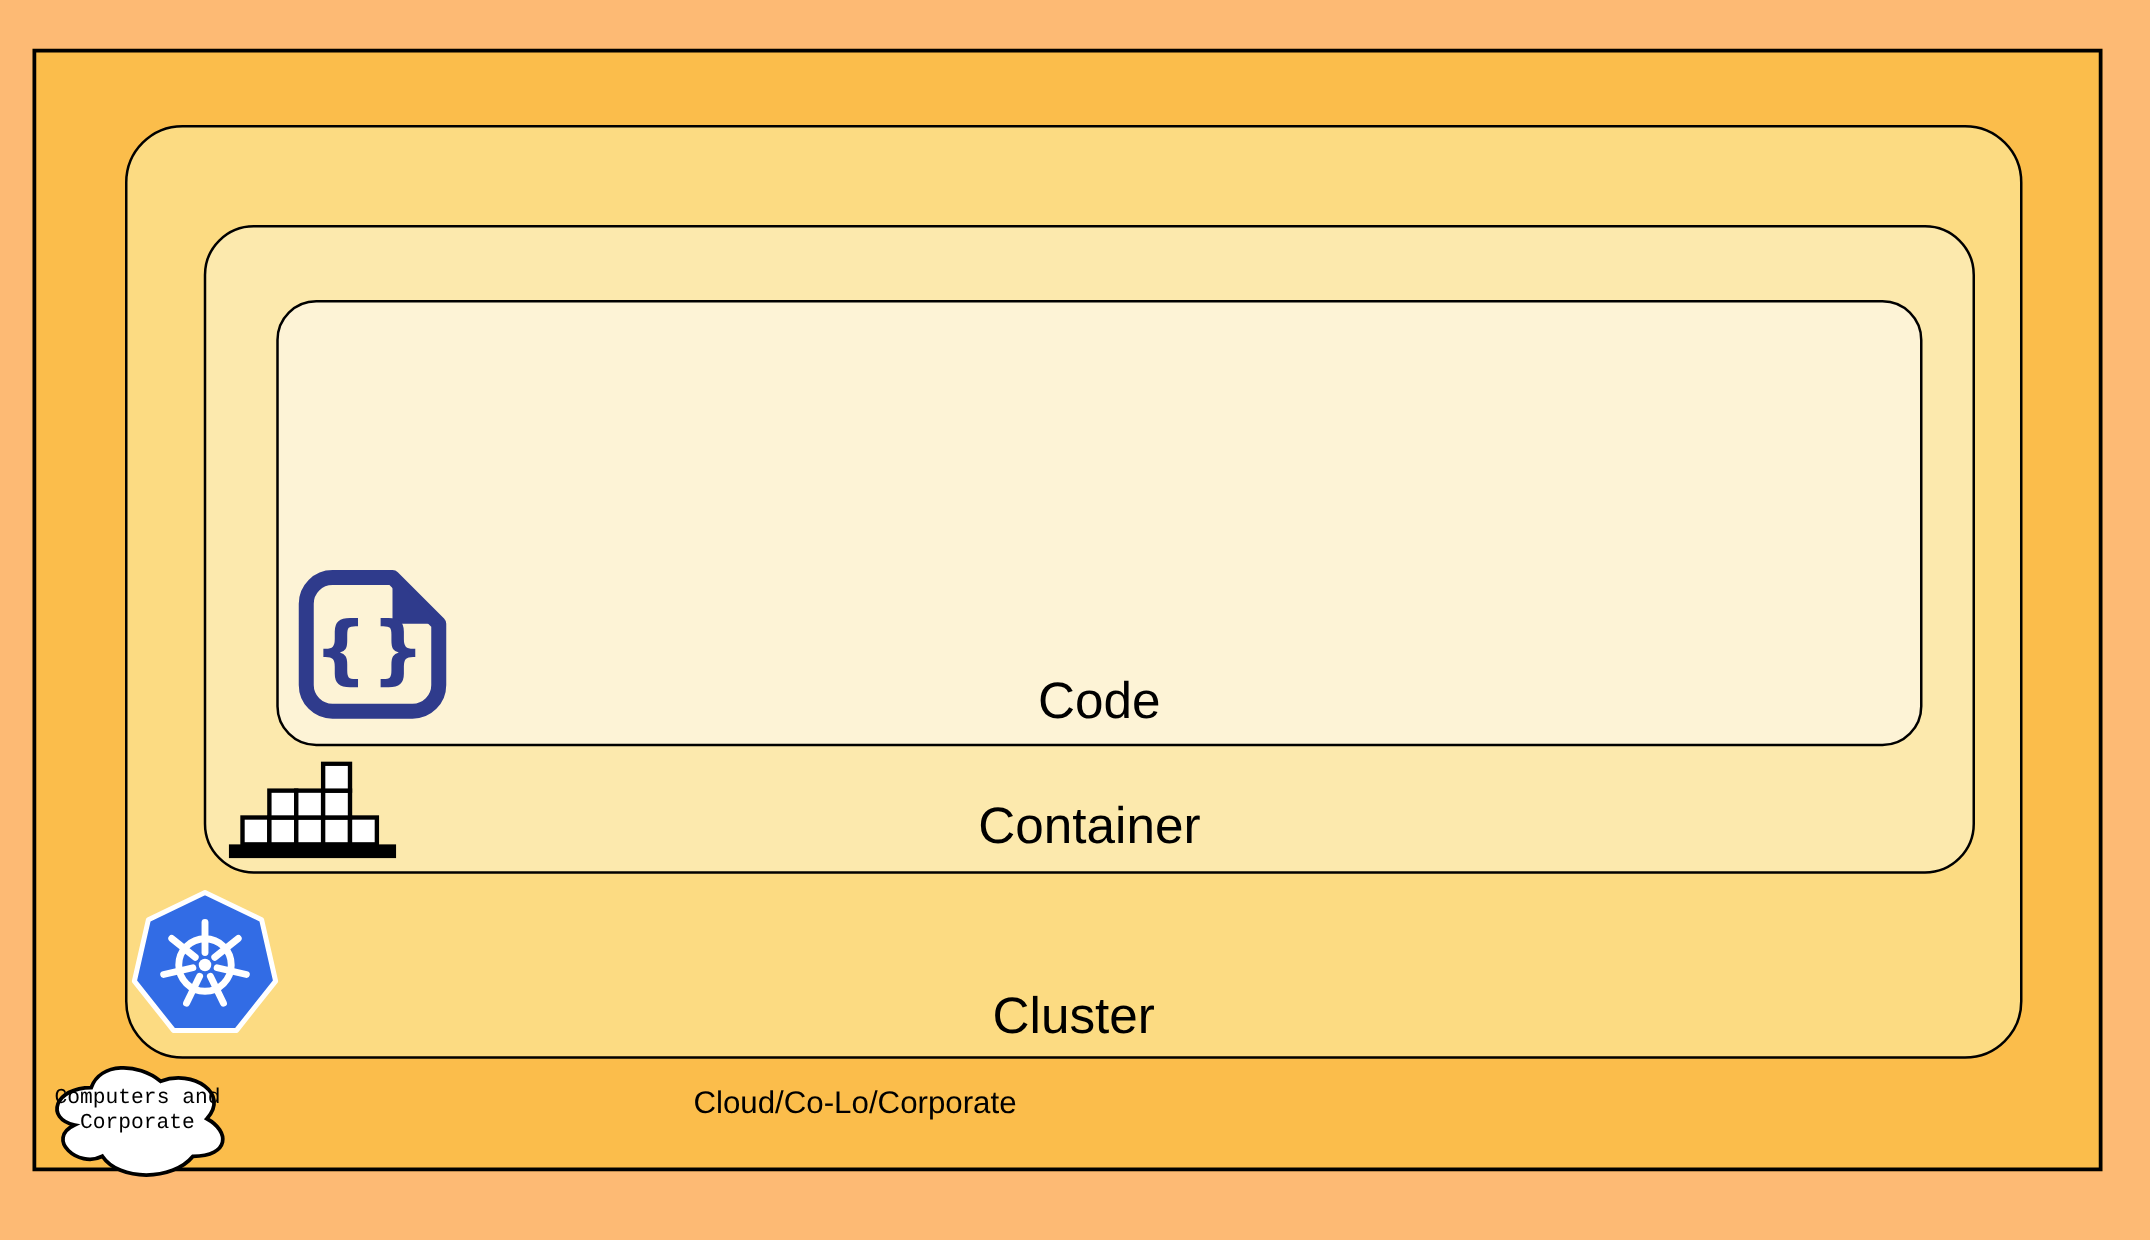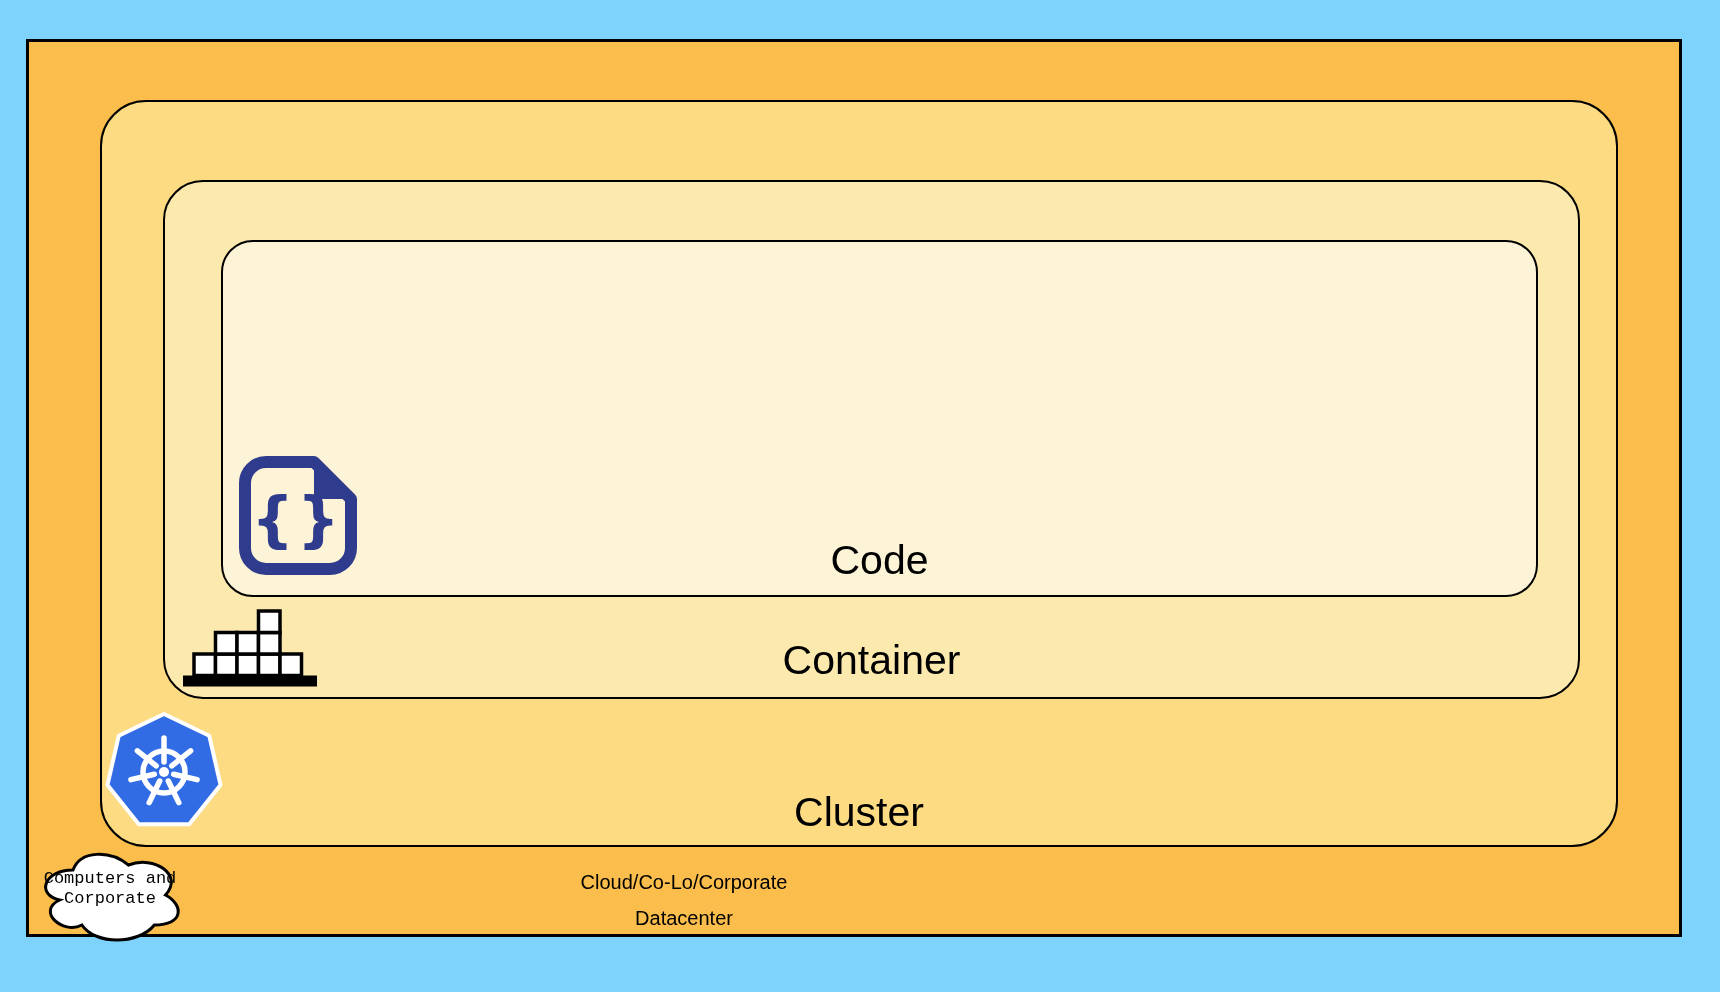--- a/index.html
+++ b/index.html
@@ -6,21 +6,21 @@
     margin: 0;
     padding: 0;
     background: #ffffff;
     font-family: "Liberation Sans", sans-serif;
     overflow: hidden;
   }
   .canvas {
     position: relative;
     width: 1720px;
     height: 992px;
-    background: #7dd3fc;
+    background: #fdba74;
   }
   .layer-box {
     position: absolute;
     box-sizing: border-box;
     border: 2px solid #000000;
   }
   .box-datacenter {
     left: 26px; top: 39px; width: 1656px; height: 898px;
     background: #FBBD4B;
     border-width: 3px;
@@ -47,21 +47,21 @@
     color: #000000;
     font-size: 41px;
     line-height: 44px;
     white-space: nowrap;
   }
   .label-code      { left: 221px; width: 1317px; top: 538px; }
   .label-container { left: 163px; width: 1417px; top: 638px; }
   .label-cluster   { left: 100px; width: 1518px; top: 790px; }
   .label-datacenter {
     left: 26px; width: 1316px; top: 864px;
-    font-size: 20px;
+    font-size: 25px;
     line-height: 36px;
   }
   .icon-abs { position: absolute; }
   .icon-code-file  { left: 238px; top: 455px; }
   .icon-crates     { left: 183px; top: 609px; }
   .icon-kubernetes { left: 105px; top: 709px; }
   .cloud-wrap {
     position: absolute;
     left: 36px; top: 845px; width: 148px; height: 100px;
   }
@@ -83,21 +83,20 @@
   <div class="layer-box box-datacenter"></div>
   <div class="layer-box box-cluster"></div>
   <div class="layer-box box-container"></div>
   <div class="layer-box box-code"></div>
 
   <div class="layer-label label-code">Code</div>
   <div class="layer-label label-container">Container</div>
   <div class="layer-label label-cluster">Cluster</div>
   <div class="layer-label label-datacenter">
     <div>Cloud/Co-Lo/Corporate</div>
-    <div>Datacenter</div>
   </div>
 
   <svg class="icon-abs icon-code-file" width="120" height="122" viewBox="0 0 120 122">
     <path d="M 34 7 H 76 L 113 44 V 93 A 21 21 0 0 1 92 114 H 28 A 21 21 0 0 1 7 93 V 28 A 21 21 0 0 1 28 7 Z" fill="none" stroke="#2F3B8C" stroke-width="12" stroke-linejoin="round"></path>
     <path d="M 76 5 L 115 44 L 76 44 Z" fill="#2F3B8C"></path>
     <text x="59" y="85" text-anchor="middle" font-family="DejaVu Sans, sans-serif" font-size="60" font-weight="bold" fill="#2F3B8C" letter-spacing="3">{}</text>
   </svg>
 
   <svg class="icon-abs icon-crates" width="134" height="78" viewBox="0 0 134 78">
     <g stroke="#000000" stroke-width="3.5" fill="#ffffff">

